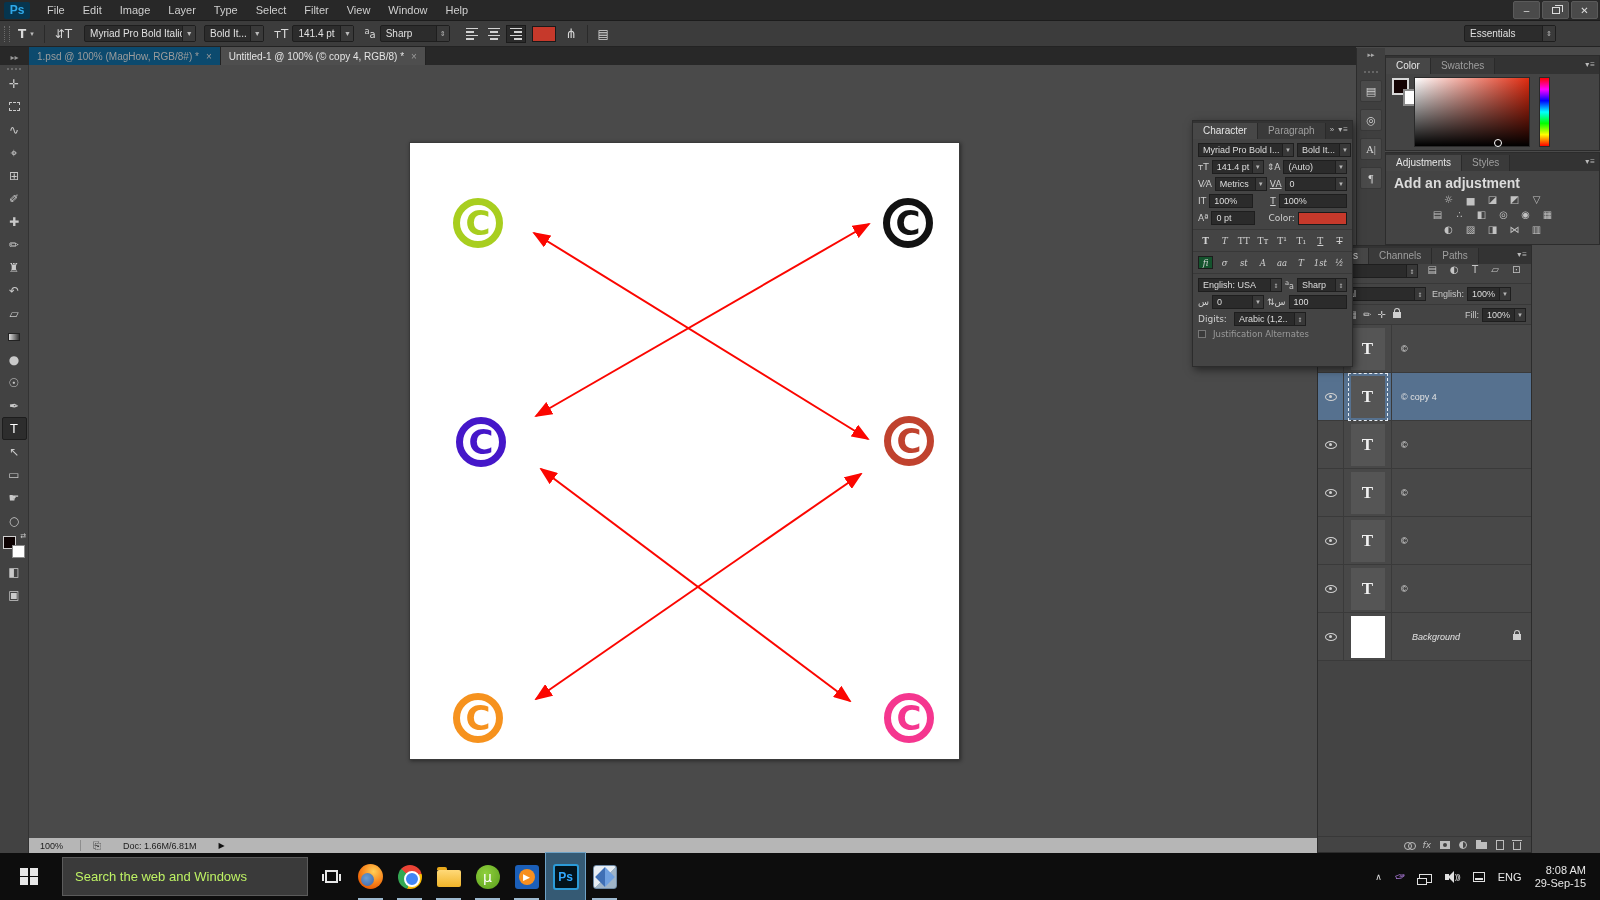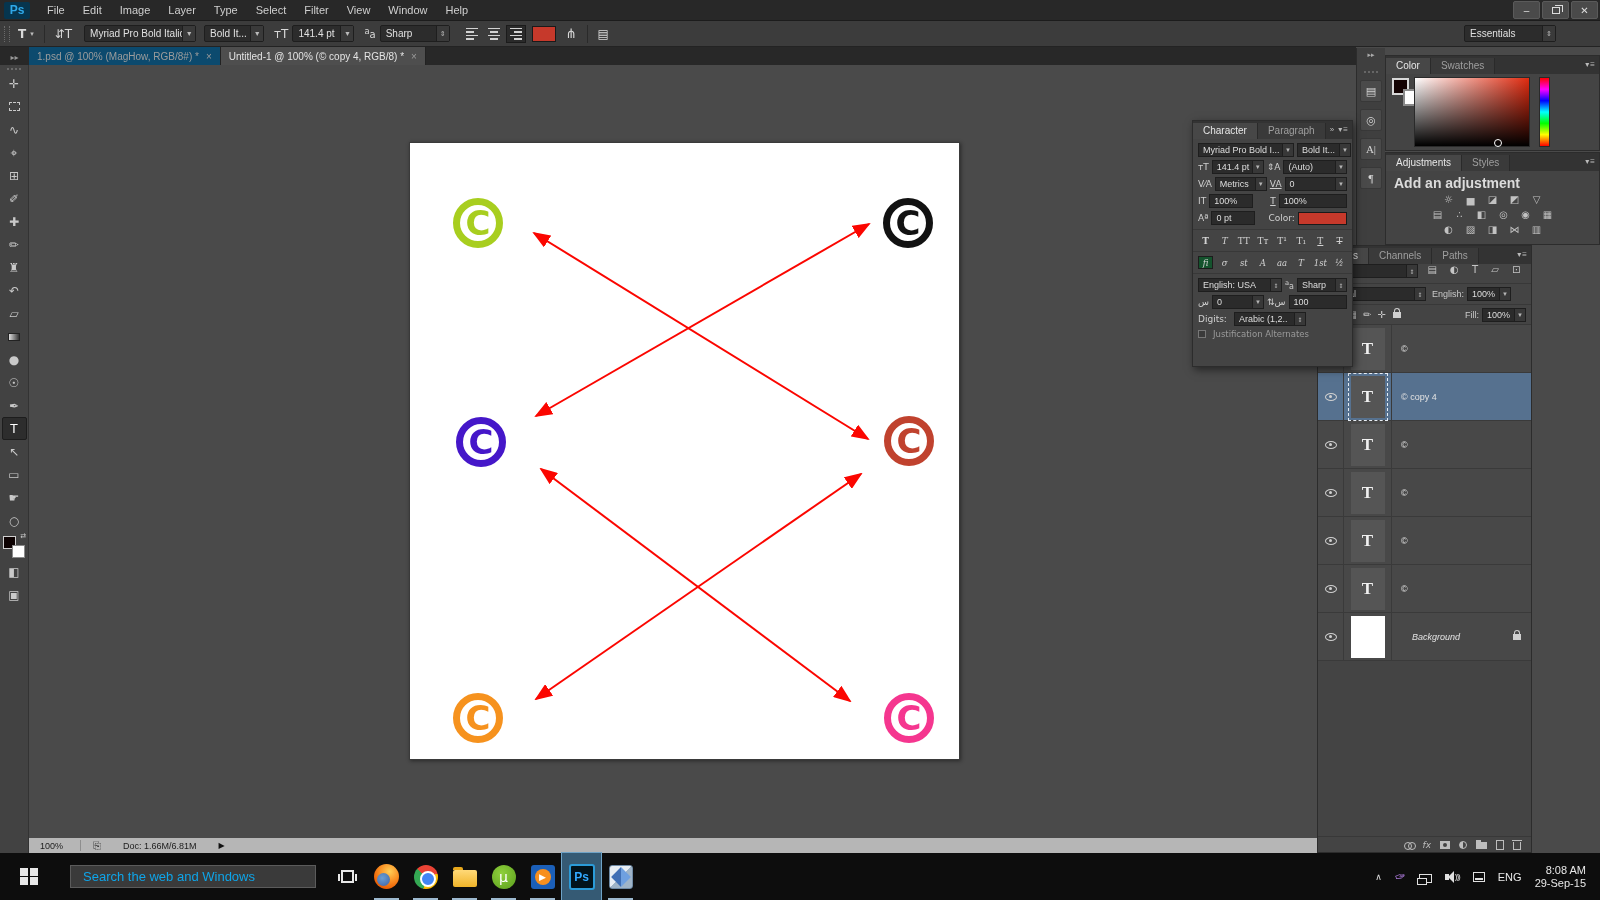--- a/index.html
+++ b/index.html
@@ -177,21 +177,21 @@
   .cp-sep { border-top:1px solid #383838; margin:4px -5px 4px; }
   .chk { width:8px; height:8px; border:1px solid #777; background:#3a3a3a; margin-right:4px; }
 
   
   #taskbar { position:absolute; left:0; top:853px; width:1600px; height:47px; background:#0d0d0d;
     display:flex; align-items:stretch; color:#e8e8e8; }
   #start-btn { width:58px; display:flex; align-items:center; justify-content:center; }
   .win-grid { display:grid; grid-template-columns:8px 8px; grid-template-rows:8px 8px; gap:1.5px; }
   .win-grid i { background:#e8e8e8; }
   #search-box { width:246px; background:#3a3a3a; border:1px solid #5b5b5b; display:flex; align-items:center;
-    padding-left:12px; font-size:13px; color:#0ea5e9; margin:12px; }
+    padding-left:12px; font-size:13px; color:#bef264; margin:4px; }
   .tb-app { width:39px; display:flex; align-items:center; justify-content:center; position:relative; }
   .tb-app .open-line { position:absolute; bottom:0; left:7px; right:7px; height:2px; background:#9db9cf; }
   .tb-app.active-app { background:#355a74; outline:1px solid #6fa3c7; }
   .tv-icon { width:13px; height:13px; border:2px solid #e8e8e8; position:relative; }
   .tv-icon::before,.tv-icon::after { content:""; position:absolute; top:2px; width:2px; height:7px; background:#e8e8e8; }
   .tv-icon::before { left:-5px; } .tv-icon::after { right:-5px; }
   .ff-icon { width:25px; height:25px; border-radius:50%;
     background:radial-gradient(circle at 62% 30%, #ffcf57 0%, #f98a1f 45%, #e85d04 75%, #cf4a02 100%); position:relative;}
   .ff-icon::after { content:""; position:absolute; left:3px; top:9px; width:13px; height:13px; border-radius:50%;
     background:radial-gradient(circle at 40% 40%, #5aa0e8, #2b5fb3); opacity:.9; }

